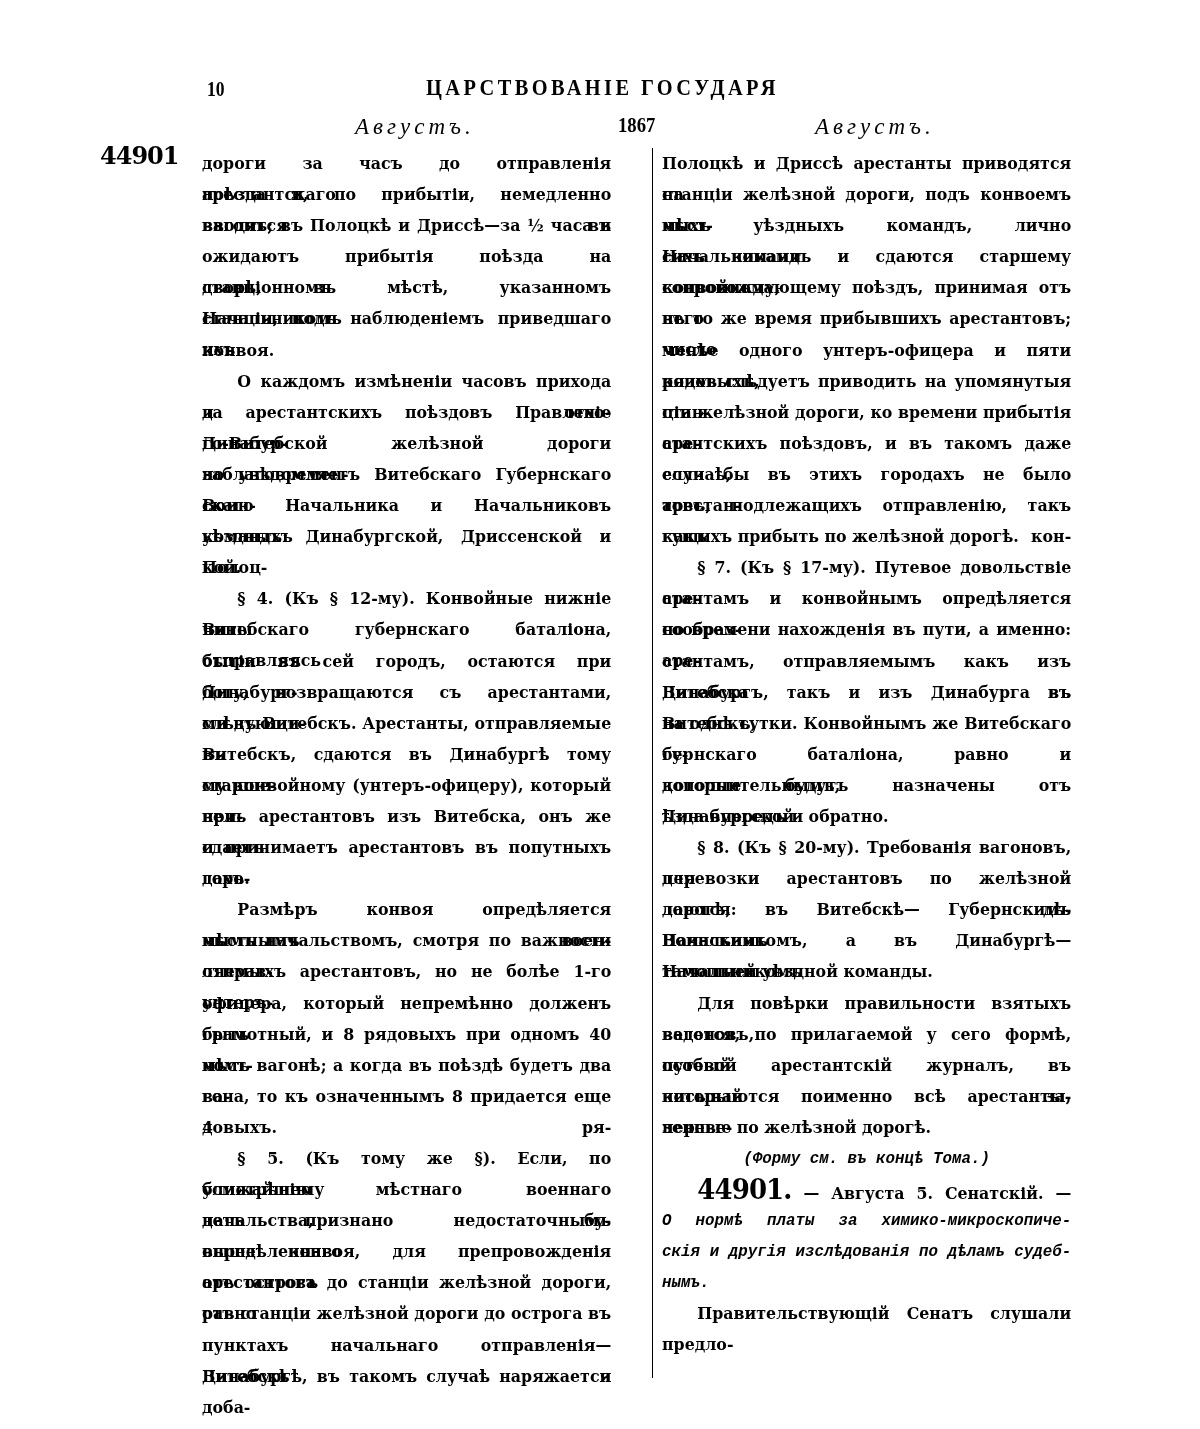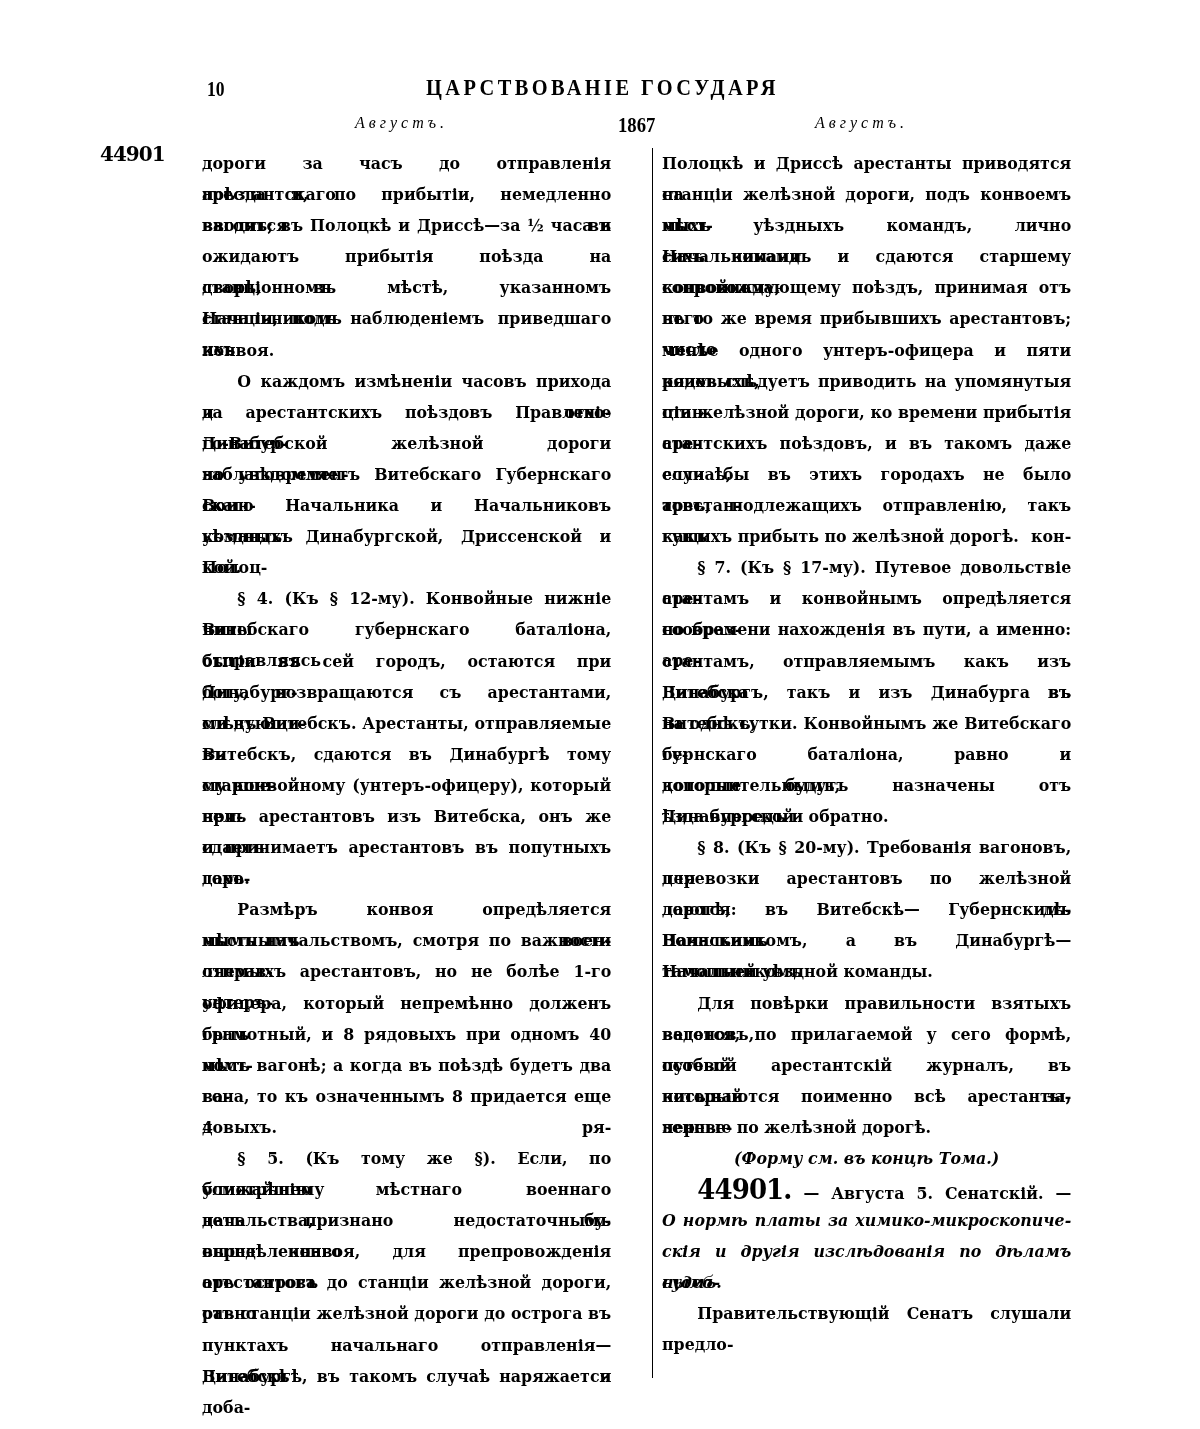--- a/index.html
+++ b/index.html
@@ -3,39 +3,39 @@
 <meta charset="utf-8">
 <style>
   html, body { margin: 0; padding: 0; background: #ffffff; }
   body { width: 1200px; height: 1429px; position: relative; overflow: hidden;
          font-family: "DejaVu Serif", "Liberation Serif", serif; color: #000; }
   .page-number { position: absolute; left: 207px; top: 76px; font-size: 22px; font-weight: bold;
                  font-family: "Liberation Serif", serif; transform: scaleX(0.8); transform-origin: left top; }
   .running-title { position: absolute; left: 426px; top: 74px; font-size: 24px; font-weight: bold;
                    letter-spacing: 4px; font-family: "Liberation Serif", serif; transform: scaleX(0.85);
                    transform-origin: left top; white-space: nowrap; }
-  .month-left, .month-right { position: absolute; top: 114px; font-style: italic; font-size: 16px;
+  .month-left, .month-right { position: absolute; top: 114px; font-style: italic; font-size: 23px;
                    letter-spacing: 4px; font-family: "Liberation Serif", serif; }
   .month-left { left: 355px; }
   .month-right { left: 815px; }
   .year { position: absolute; left: 618px; top: 112px; font-size: 22px; font-weight: bold;
           font-family: "Liberation Serif", serif; transform: scaleX(0.85); transform-origin: left top; }
-  .margin-number { position: absolute; left: 100px; top: 144px; font-size: 20px; font-weight: 900;
+  .margin-number { position: absolute; left: 100px; top: 144px; font-size: 24px; font-weight: 900;
                    font-family: "DejaVu Serif", serif; letter-spacing: -1px; line-height: 1; }
   .column { position: absolute; top: 148px; width: 440px; }
   .col-left { left: 202px; }
   .col-right { left: 662px; }
   .line { display: block; height: 31.1px; line-height: 31px; font-size: 17px; font-weight: bold;
           font-family: "DejaVu Serif", serif; text-align: justify; text-align-last: justify;
           white-space: nowrap; overflow: visible; }
   .line > span { display: inline-block; width: 100%; text-align: justify; text-align-last: justify;
                  white-space: normal; transform: scaleX(0.93); transform-origin: left center; }
   .line.last > span { text-align-last: left; }
   .line.center > span { text-align: center; text-align-last: center; }
-  .line.italic { font-style: italic; font-weight: bold; }
+  .line.italic { font-style: italic; font-weight: bold; font-family: Liberation Mono, monospace; }
   .line.indent > span { text-indent: 38px; }
   .line.heading .num { font-size: 28px; font-weight: 900; letter-spacing: -1px; }
   .divider { position: absolute; left: 652px; top: 148px; width: 1px; height: 1230px; background: #000; }
 </style>
 </head>
 <body>
 
 <div>
   <div class="page-number">10</div>
   <div class="running-title">ЦАРСТВОВАНІЕ ГОСУДАРЯ</div>

